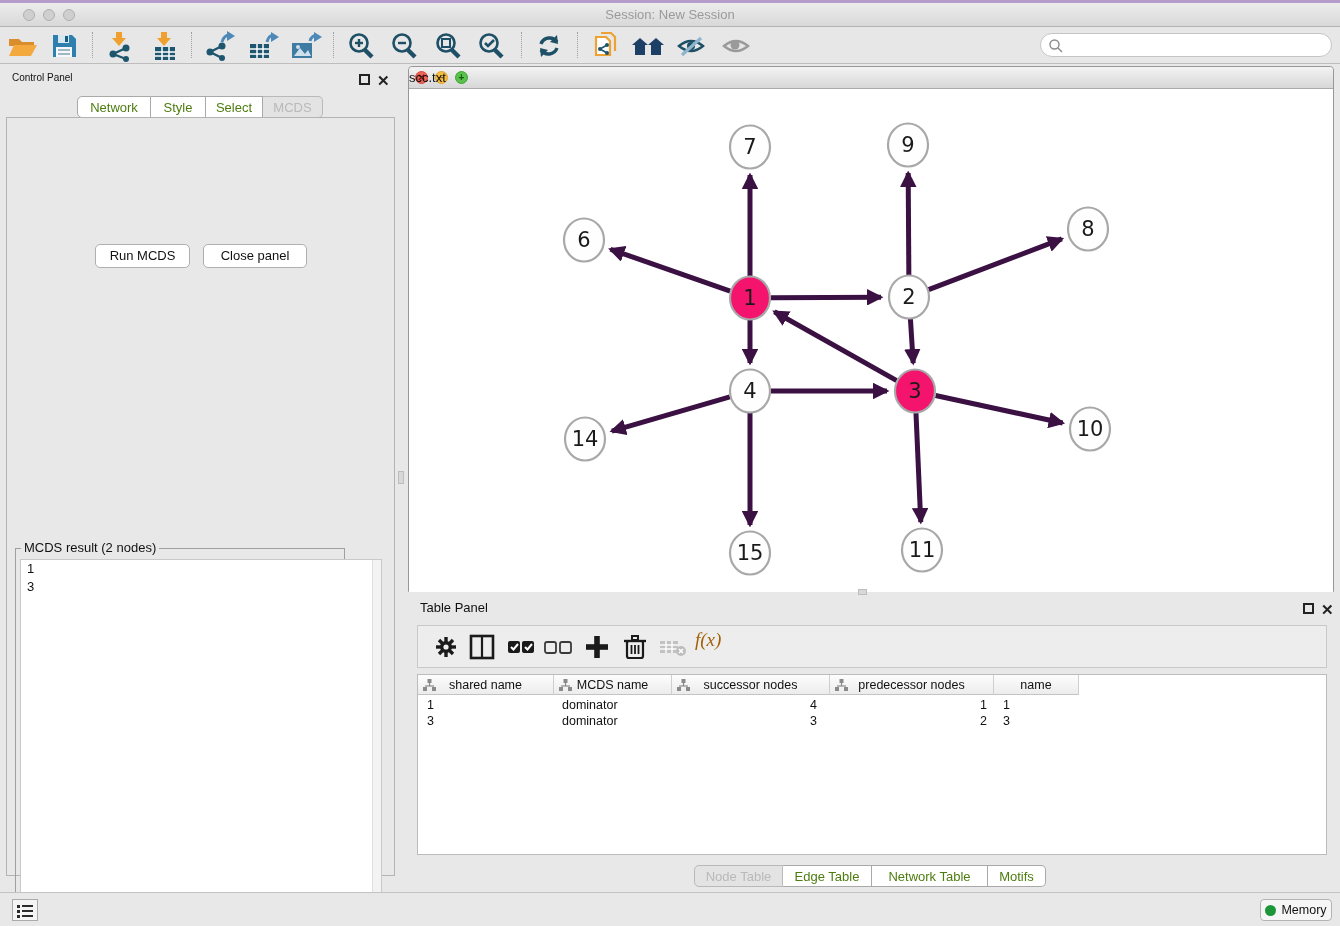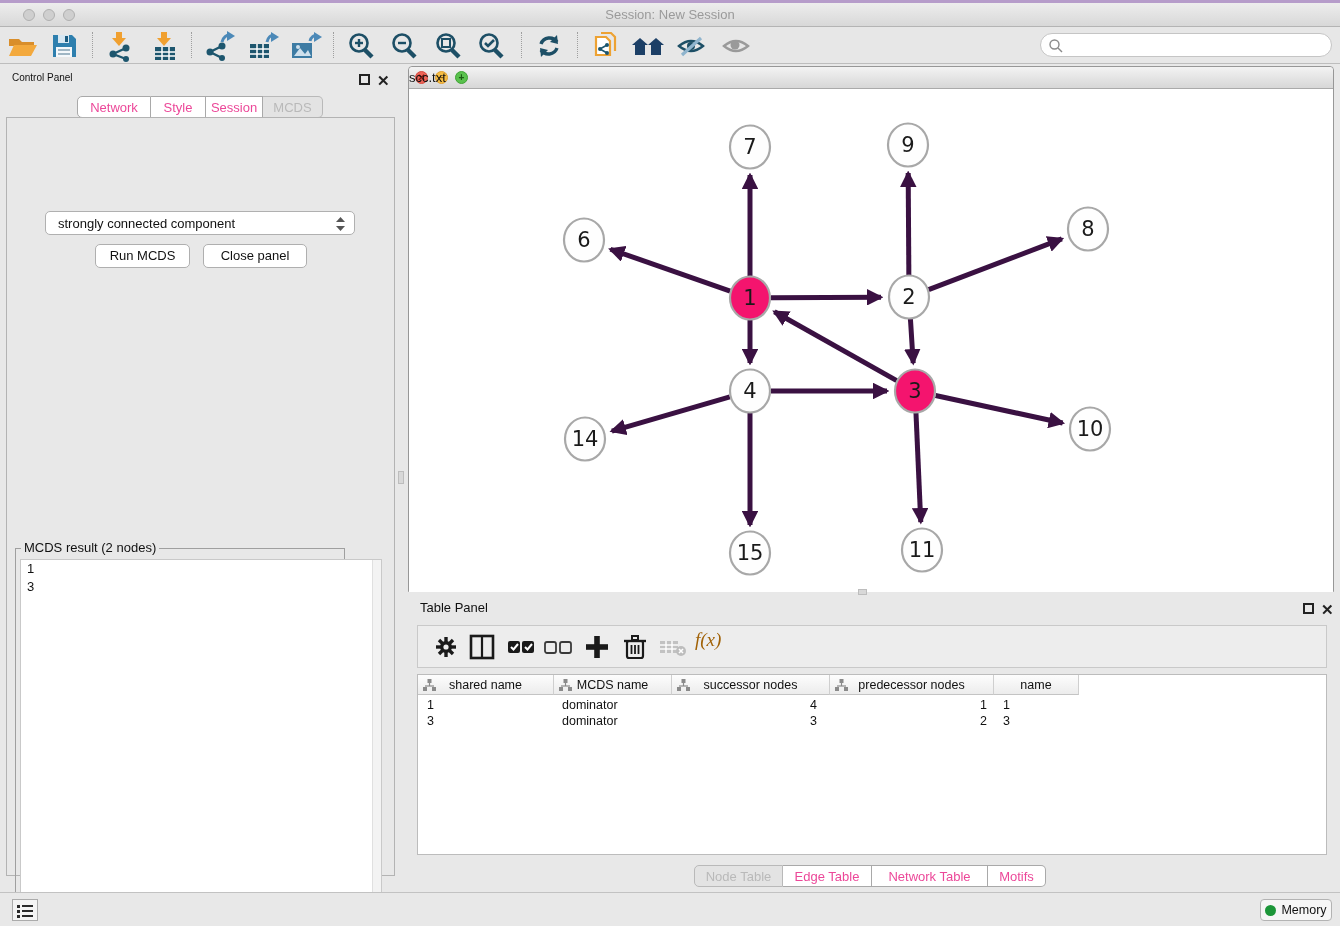--- a/index.html
+++ b/index.html
@@ -26,21 +26,21 @@
   .search-box svg { position:absolute; left:7px; top:4px; }
   .search-input { position:absolute; left:26px; top:1px; width:258px; height:20px;
     border:none; outline:none; font-size:13px; background:transparent; }
   
   .control-panel { position:absolute; left:0; top:64px; width:401px; height:828px; background:#e8e8e8; }
   .cp-title { position:absolute; left:12px; top:8px; font-size:10px; color:#111; }
   .panel-float { position:absolute; width:11px; height:11px; border:2px solid #222; background:transparent; cursor:pointer; }
   .panel-close { position:absolute; font-size:15px; font-weight:bold; color:#222; line-height:11px; cursor:pointer; }
   .cp-tabs { position:absolute; left:77px; top:32px; height:22px; display:flex; }
   .tab-btn { height:22px; font-size:13px; background:#fff; border:1px solid #a9a9a9;
-    border-left:none; display:flex; align-items:center; justify-content:center; color:#ec4899; cursor:pointer; }
+    border-left:none; display:flex; align-items:center; justify-content:center; color:#4d7c0f; cursor:pointer; }
   .tab-btn:first-child { border-left:1px solid #a9a9a9; border-radius:5px 0 0 5px; }
   .tab-btn:last-child { border-radius:0 5px 5px 0; }
   .tab-btn.active { background:#e3e3e3; color:#b9b9b9; border-color:#b9b9b9; }
   .cp-body { position:absolute; left:6px; top:53px; width:389px; height:759px;
     border:1px solid #b3b3b3; background:#e8e8e8; }
   .opt-label { position:absolute; left:0; top:70px; width:100%; text-align:center; font-size:13px; color:#111; }
   .opt-select { position:absolute; left:38px; top:93px; width:310px; height:24px; background:#fff;
     border:1px solid #b0b0b0; border-radius:5px; font-size:13px; cursor:pointer; }
   .opt-select .val { position:absolute; left:12px; top:4px; color:#111; }
   .opt-select .chev { position:absolute; right:8px; top:3px; }
@@ -257,33 +257,24 @@
   </div>
 </div>
 
 <div class="control-panel">
   <div class="cp-title">Control Panel</div>
   <div class="panel-float" style="left:359px; top:10px"></div>
   <div class="panel-close" style="left:377px; top:11px">✕</div>
   <div class="cp-tabs">
     <div class="tab-btn" style="width:74px">Network</div>
     <div class="tab-btn" style="width:55px">Style</div>
-    <div class="tab-btn" style="width:57px">Session</div>
+    <div class="tab-btn" style="width:57px">Select</div>
     <div class="tab-btn active" style="width:60px">MCDS</div>
   </div>
   <div class="cp-body">
-    <div class="opt-select">
-      <span class="val">strongly connected component</span>
-      <span class="chev">
-        <svg width="11" height="18">
-            <polygon points="5.5,2 10,7 1,7" fill="#555"></polygon>
-            <polygon points="5.5,16 10,11 1,11" fill="#555"></polygon>
-          </svg>
-      </span>
-    </div>
     <div class="cp-btn" style="left:88px; top:126px; width:95px">Run MCDS</div>
     <div class="cp-btn" style="left:196px; top:126px; width:104px">Close panel</div>
     <div class="result-box">
       <div class="result-legend">MCDS result (2 nodes)</div>
       <div class="result-area">
         <div class="result-line">1</div>
         <div class="result-line">3</div>
         <div class="result-scroll"></div>
       </div>
     </div>

